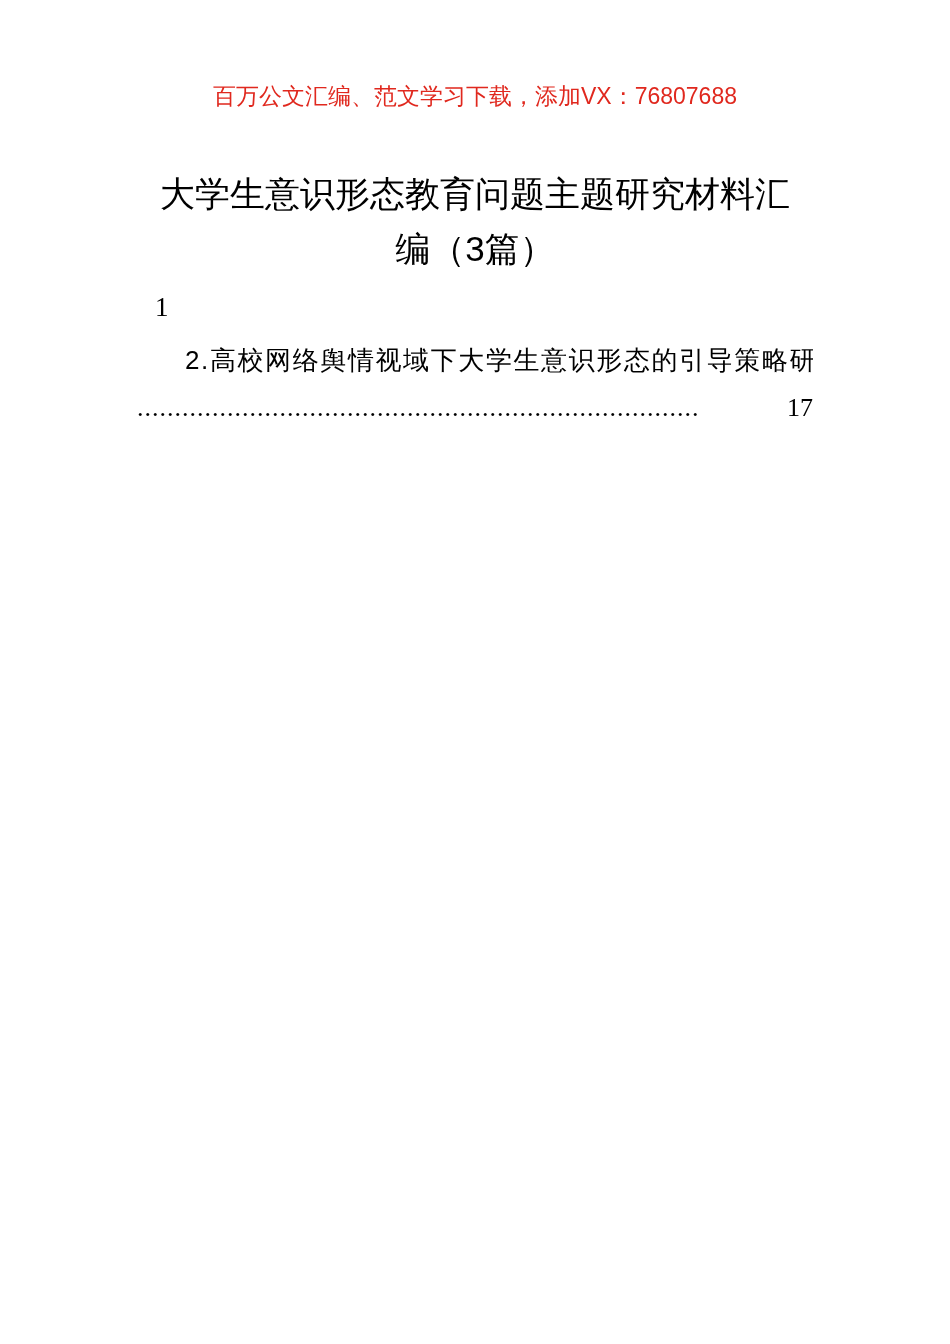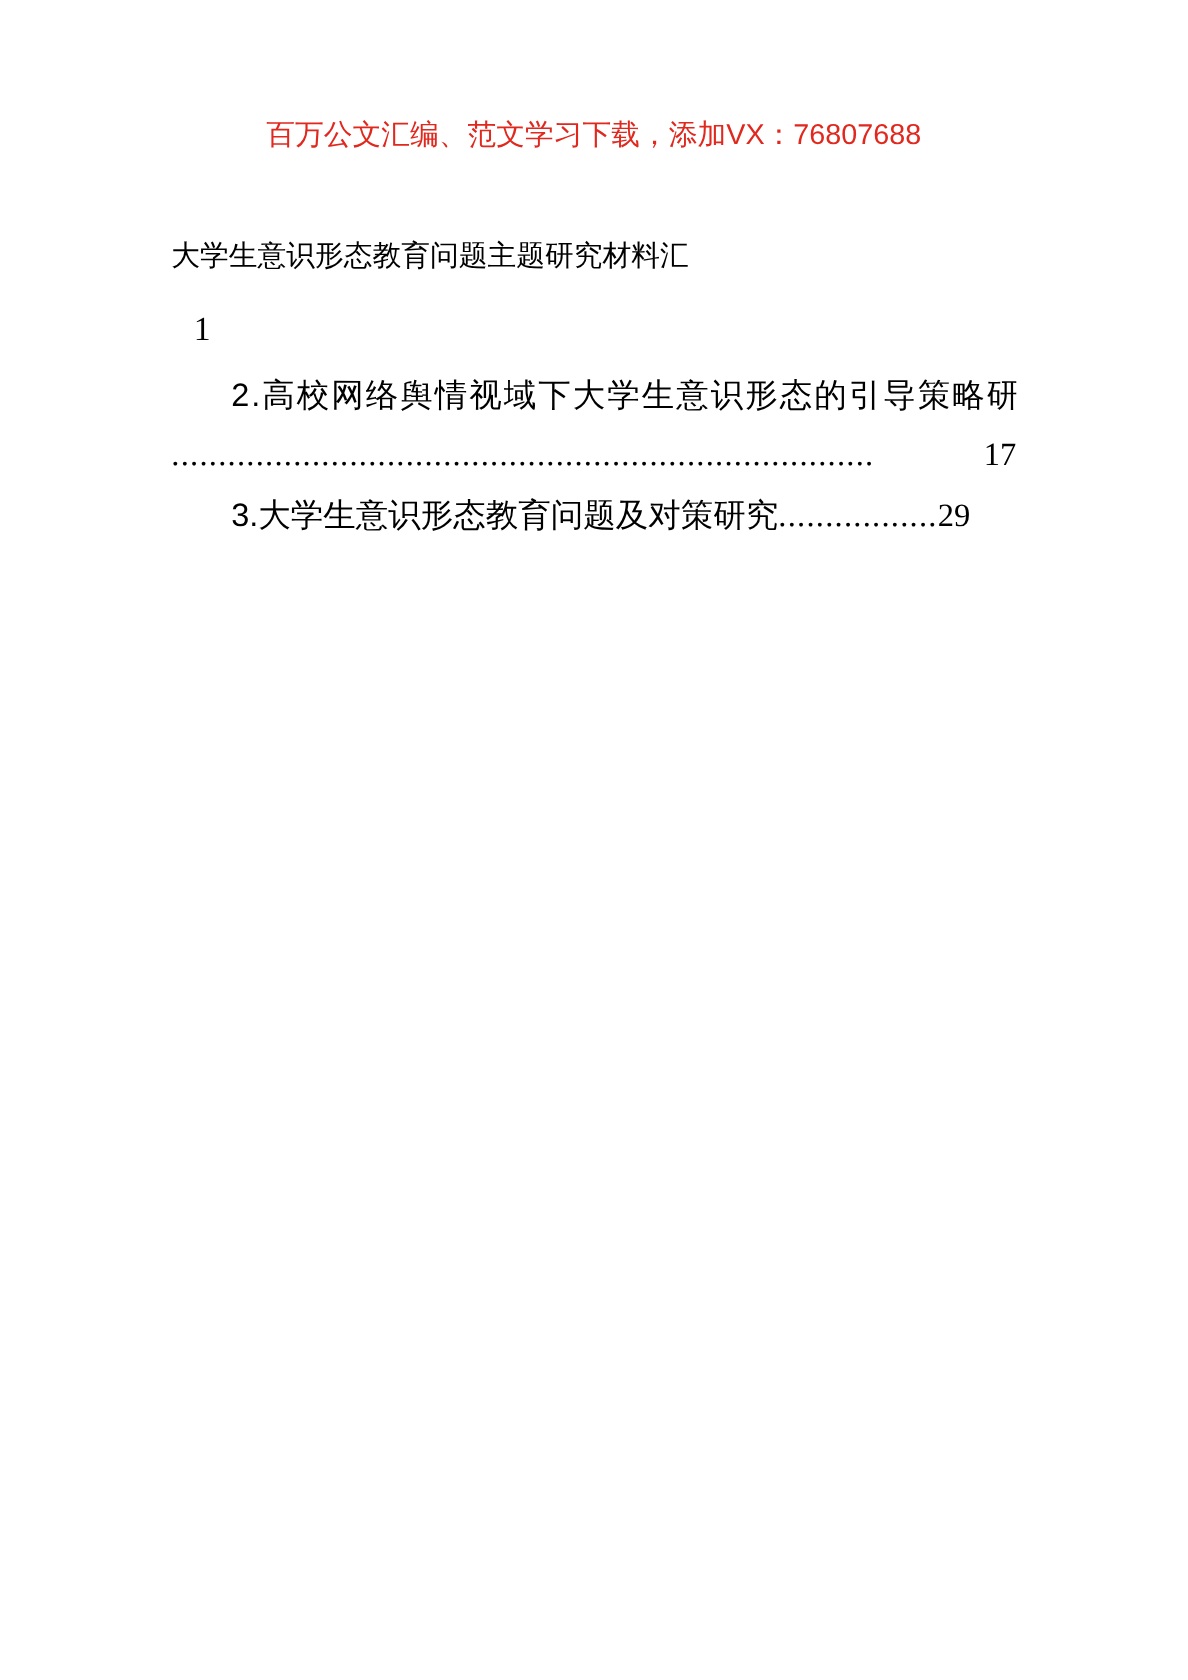--- a/index.html
+++ b/index.html
@@ -8,35 +8,34 @@
     background:#ffffff;
     font-family:"Liberation Sans","DejaVu Sans",sans-serif;
     color:#000000;
     overflow:hidden;
   }
   .page{
     width:950px;height:1064px;
     background:#ffffff;
     box-sizing:border-box;
     padding:0 137px;
-    margin-top:11px;
   }
   .red-header{
     padding-top:82px;
     font-size:23px;
     line-height:28px;
     text-align:center;
     color:#e0281e;
     white-space:nowrap;
   }
   .doc-title{
     margin-top:56px;
-    font-size:23px;
+    font-size:35px;
     line-height:55px;
-    text-align:left;
+    text-align:center;
     font-weight:normal;
   }
   .doc-title .title-line{display:block;}
   .toc-heading{
     margin-top:44px;
     font-size:35px;
     line-height:46px;
     text-align:center;
     font-weight:normal;
   }
@@ -81,36 +80,34 @@
 </style>
 </head>
 <body>
 
 <div class="page">
 
   <div class="red-header">百万公文汇编、范文学习下载，添加VX：76807688</div>
 
   <h1 class="doc-title" style="margin:56px 0 0 0;">
     <span class="title-line">大学生意识形态教育问题主题研究材料汇</span>
+    <span class="title-line">编（3篇）</span>
   </h1>
 
 
   <div class="stray-number">1</div>
 
   <div class="toc-list">
 
 
     <div class="toc-line indented stretch">
       <span>2.高校网络舆情视域下大学生意识形态的引导策略研究</span>
     </div>
 
     <div class="leader-line">
       <span class="leader-dots">...........................................................................</span>
         <span class="page-num">17</span>
     </div>
 
-    <div class="toc-line indented">
-      <span>3.大学生意识形态教育问题及对策研究</span><span class="leader-dots">.................</span><span class="page-num">29</span>
-    </div>
 
   </div>
 
 </div>
 
 </body></html>

